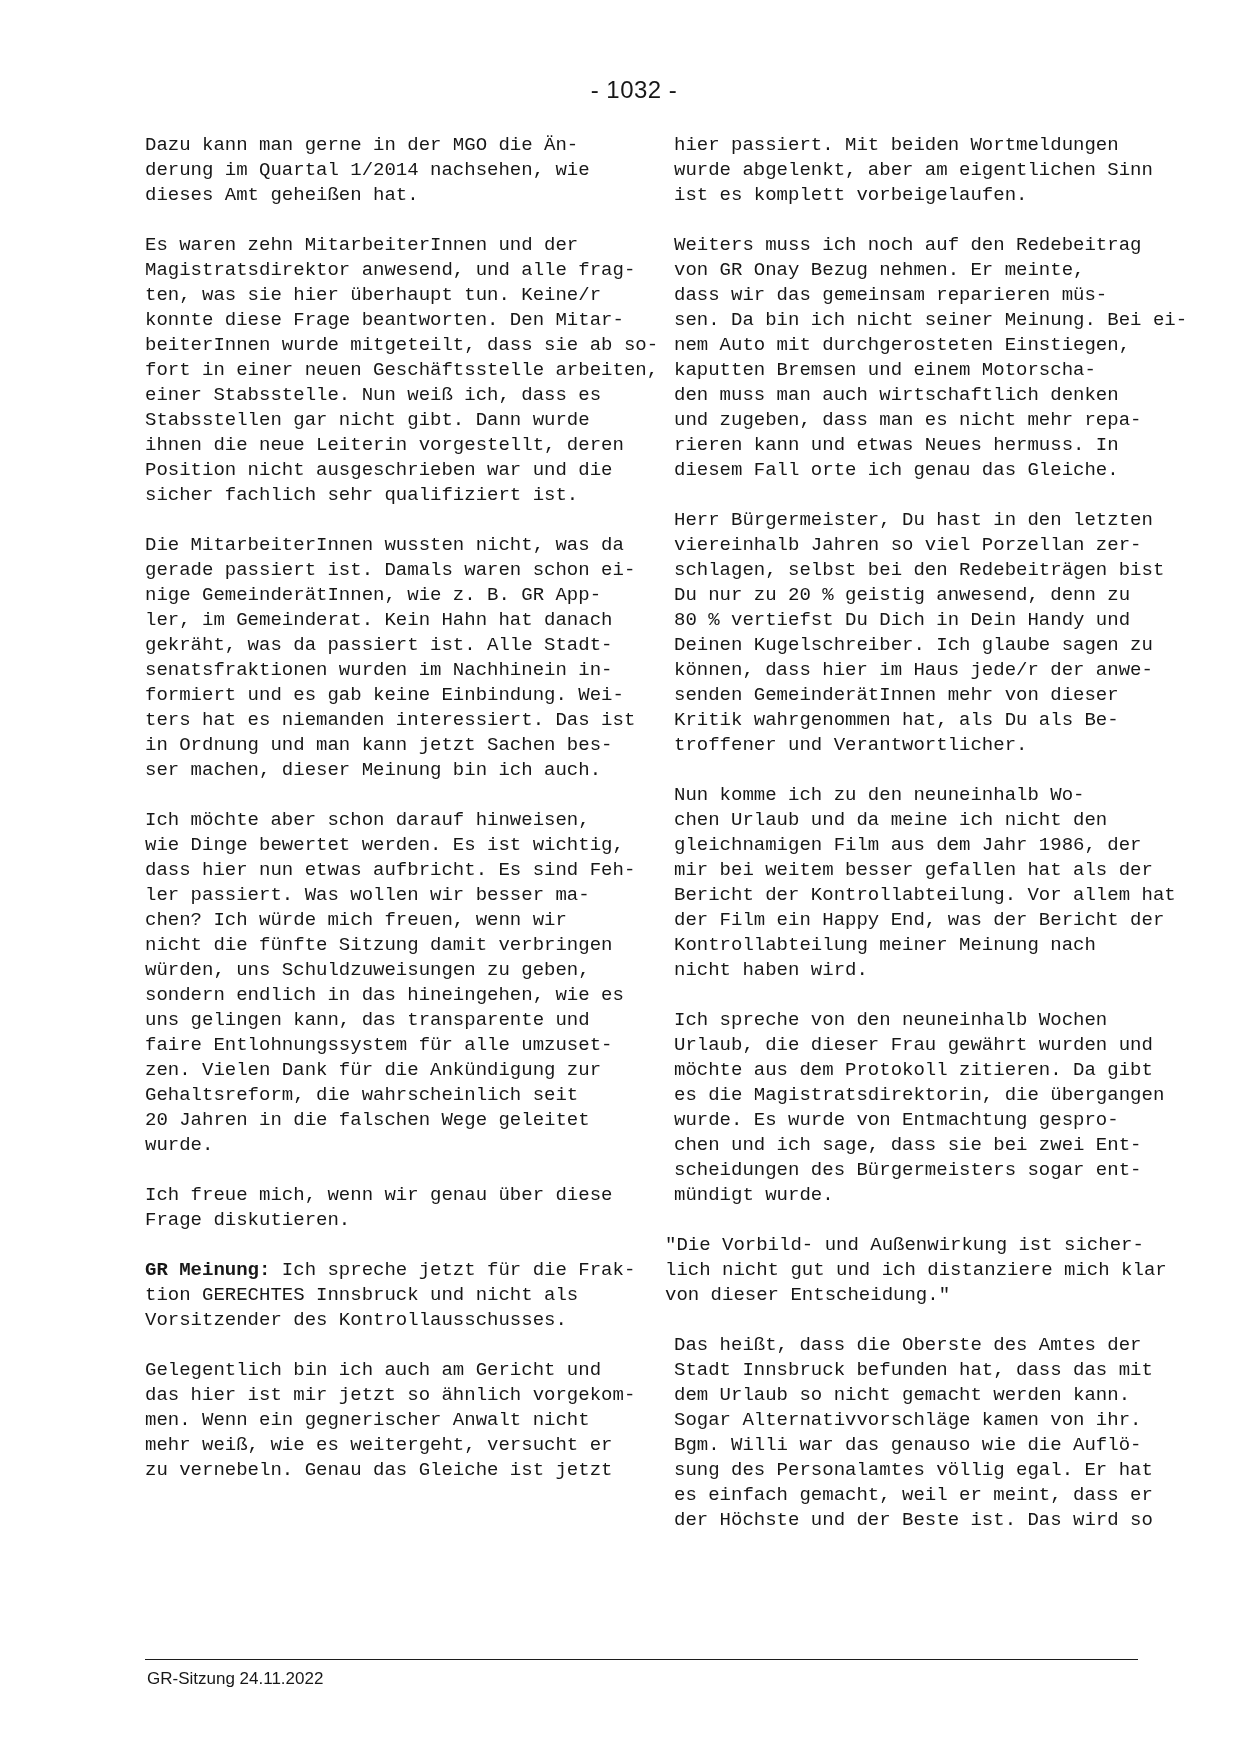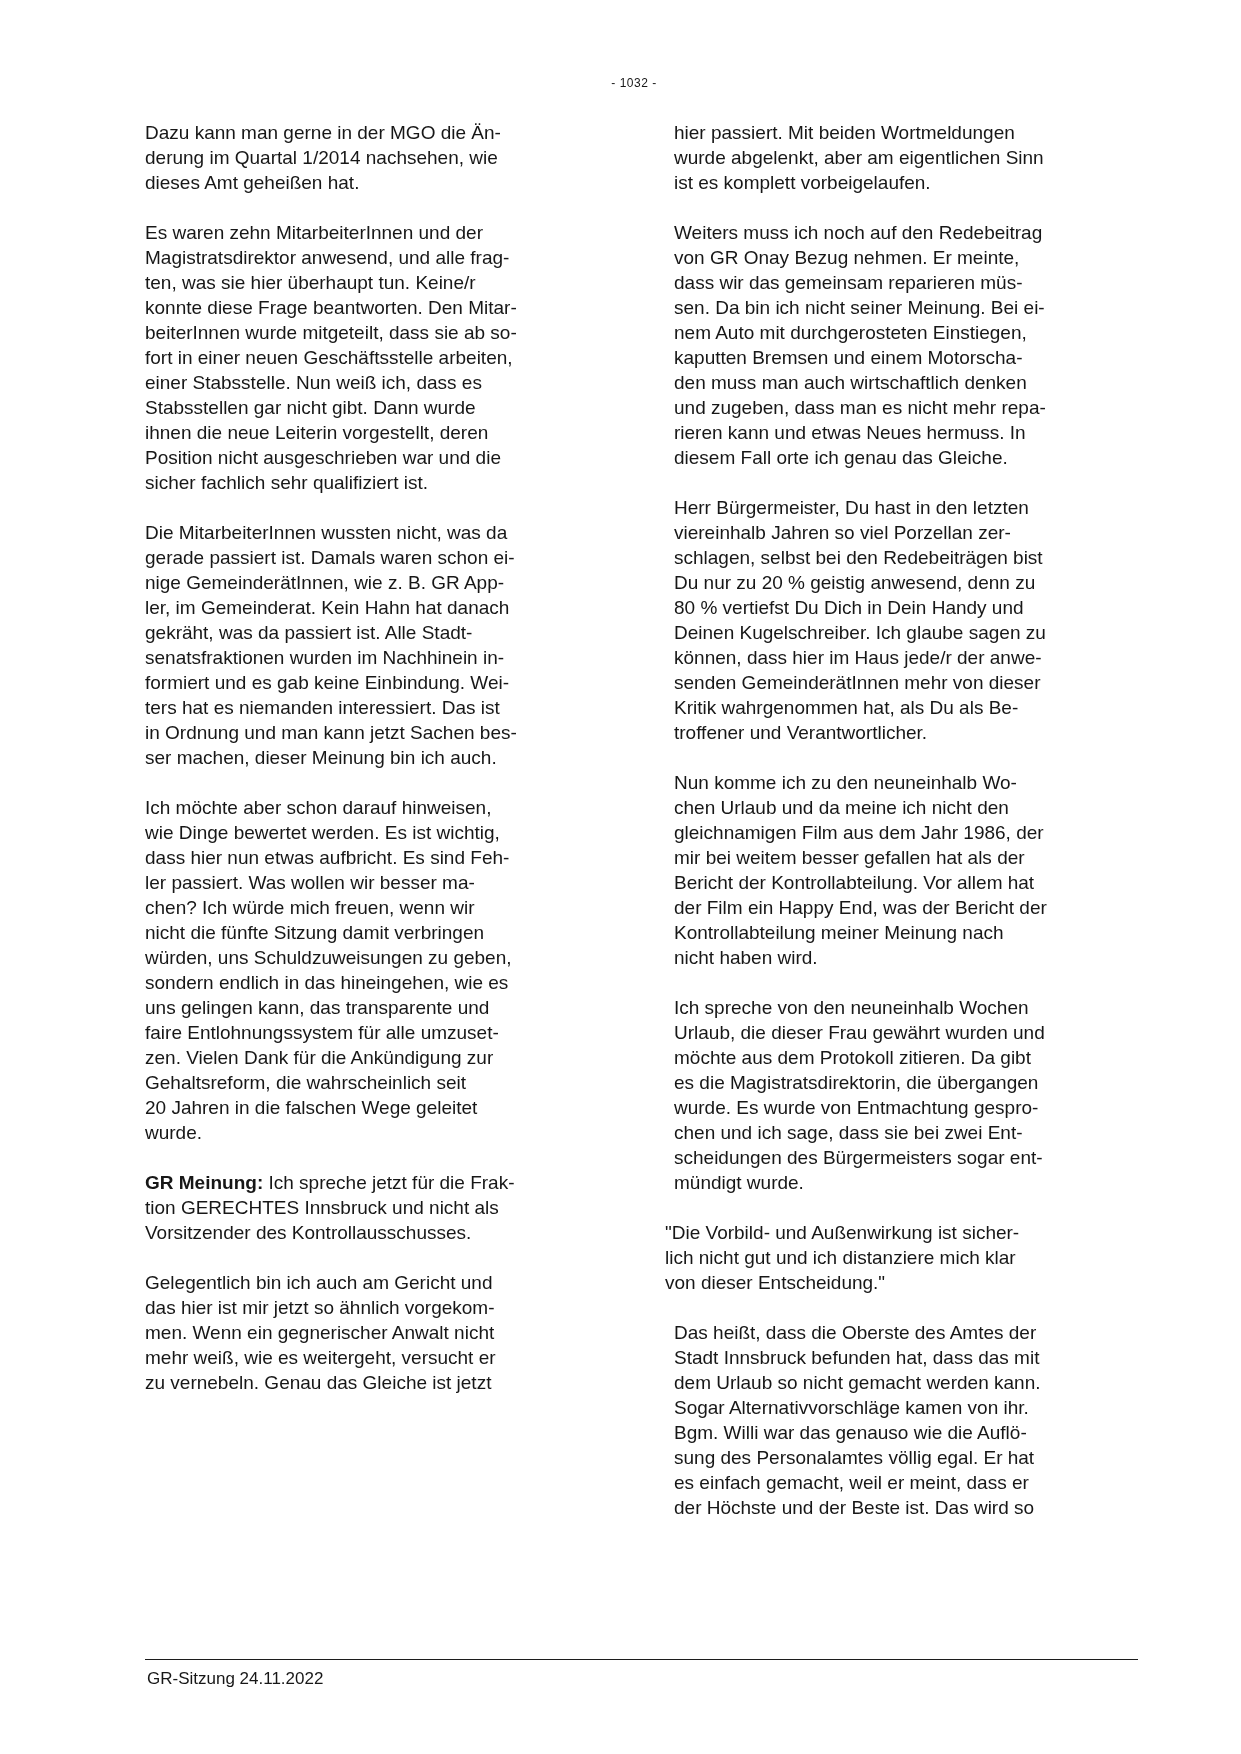--- a/index.html
+++ b/index.html
@@ -12,28 +12,29 @@
     overflow: hidden;
   }
   .page {
     position: absolute; inset: 0;
     background: #ffffff;
   }
   .page-header {
     position: absolute;
     top: 76px; left: 140px; width: 988px;
     text-align: center;
-    font-size: 12px;
+    font-size: 24px;
     letter-spacing: 0.5px;
   }
   .content {
     position: absolute;
-    top: 120px; left: 145px; width: 993px;
+    top: 133px; left: 145px; width: 993px;
     display: flex;
     align-items: flex-start;
+    font-family: Liberation Mono, monospace;
   }
   .column { width: 460px; }
   .column.right { margin-left: 69px; }
   p.para {
     margin: 0 0 25px 0;
     font-size: 19px;
     line-height: 25px;
     white-space: nowrap; 
   }
   p.para.hang { margin-left: -9px; }
@@ -61,20 +62,21 @@
 <div class="page">
 
   <div class="page-header">- 1032 -</div>
 
   <div class="content">
     <div class="column left">
         <p class="para">Dazu kann man gerne in der MGO die Än-<br>derung im Quartal 1/2014 nachsehen, wie<br>dieses Amt geheißen hat.</p>
         <p class="para">Es waren zehn MitarbeiterInnen und der<br>Magistratsdirektor anwesend, und alle frag-<br>ten, was sie hier überhaupt tun. Keine/r<br>konnte diese Frage beantworten. Den Mitar-<br>beiterInnen wurde mitgeteilt, dass sie ab so-<br>fort in einer neuen Geschäftsstelle arbeiten,<br>einer Stabsstelle. Nun weiß ich, dass es<br>Stabsstellen gar nicht gibt. Dann wurde<br>ihnen die neue Leiterin vorgestellt, deren<br>Position nicht ausgeschrieben war und die<br>sicher fachlich sehr qualifiziert ist.</p>
         <p class="para">Die MitarbeiterInnen wussten nicht, was da<br>gerade passiert ist. Damals waren schon ei-<br>nige GemeinderätInnen, wie z. B. GR App-<br>ler, im Gemeinderat. Kein Hahn hat danach<br>gekräht, was da passiert ist. Alle Stadt-<br>senatsfraktionen wurden im Nachhinein in-<br>formiert und es gab keine Einbindung. Wei-<br>ters hat es niemanden interessiert. Das ist<br>in Ordnung und man kann jetzt Sachen bes-<br>ser machen, dieser Meinung bin ich auch.</p>
         <p class="para">Ich möchte aber schon darauf hinweisen,<br>wie Dinge bewertet werden. Es ist wichtig,<br>dass hier nun etwas aufbricht. Es sind Feh-<br>ler passiert. Was wollen wir besser ma-<br>chen? Ich würde mich freuen, wenn wir<br>nicht die fünfte Sitzung damit verbringen<br>würden, uns Schuldzuweisungen zu geben,<br>sondern endlich in das hineingehen, wie es<br>uns gelingen kann, das transparente und<br>faire Entlohnungssystem für alle umzuset-<br>zen. Vielen Dank für die Ankündigung zur<br>Gehaltsreform, die wahrscheinlich seit<br>20 Jahren in die falschen Wege geleitet<br>wurde.</p>
+        <p class="para">Ich freue mich, wenn wir genau über diese<br>Frage diskutieren.</p>
         <p class="para"><strong>GR Meinung:</strong> Ich spreche jetzt für die Frak-<br>tion GERECHTES Innsbruck und nicht als<br>Vorsitzender des Kontrollausschusses.</p>
         <p class="para">Gelegentlich bin ich auch am Gericht und<br>das hier ist mir jetzt so ähnlich vorgekom-<br>men. Wenn ein gegnerischer Anwalt nicht<br>mehr weiß, wie es weitergeht, versucht er<br>zu vernebeln. Genau das Gleiche ist jetzt</p>
       </div>
     <div class="column right">
         <p class="para">hier passiert. Mit beiden Wortmeldungen<br>wurde abgelenkt, aber am eigentlichen Sinn<br>ist es komplett vorbeigelaufen.</p>
         <p class="para">Weiters muss ich noch auf den Redebeitrag<br>von GR Onay Bezug nehmen. Er meinte,<br>dass wir das gemeinsam reparieren müs-<br>sen. Da bin ich nicht seiner Meinung. Bei ei-<br>nem Auto mit durchgerosteten Einstiegen,<br>kaputten Bremsen und einem Motorscha-<br>den muss man auch wirtschaftlich denken<br>und zugeben, dass man es nicht mehr repa-<br>rieren kann und etwas Neues hermuss. In<br>diesem Fall orte ich genau das Gleiche.</p>
         <p class="para">Herr Bürgermeister, Du hast in den letzten<br>viereinhalb Jahren so viel Porzellan zer-<br>schlagen, selbst bei den Redebeiträgen bist<br>Du nur zu 20 % geistig anwesend, denn zu<br>80 % vertiefst Du Dich in Dein Handy und<br>Deinen Kugelschreiber. Ich glaube sagen zu<br>können, dass hier im Haus jede/r der anwe-<br>senden GemeinderätInnen mehr von dieser<br>Kritik wahrgenommen hat, als Du als Be-<br>troffener und Verantwortlicher.</p>
         <p class="para">Nun komme ich zu den neuneinhalb Wo-<br>chen Urlaub und da meine ich nicht den<br>gleichnamigen Film aus dem Jahr 1986, der<br>mir bei weitem besser gefallen hat als der<br>Bericht der Kontrollabteilung. Vor allem hat<br>der Film ein Happy End, was der Bericht der<br>Kontrollabteilung meiner Meinung nach<br>nicht haben wird.</p>
         <p class="para">Ich spreche von den neuneinhalb Wochen<br>Urlaub, die dieser Frau gewährt wurden und<br>möchte aus dem Protokoll zitieren. Da gibt<br>es die Magistratsdirektorin, die übergangen<br>wurde. Es wurde von Entmachtung gespro-<br>chen und ich sage, dass sie bei zwei Ent-<br>scheidungen des Bürgermeisters sogar ent-<br>mündigt wurde.</p>
         <p class="para hang">"Die Vorbild- und Außenwirkung ist sicher-<br>lich nicht gut und ich distanziere mich klar<br>von dieser Entscheidung."</p>

